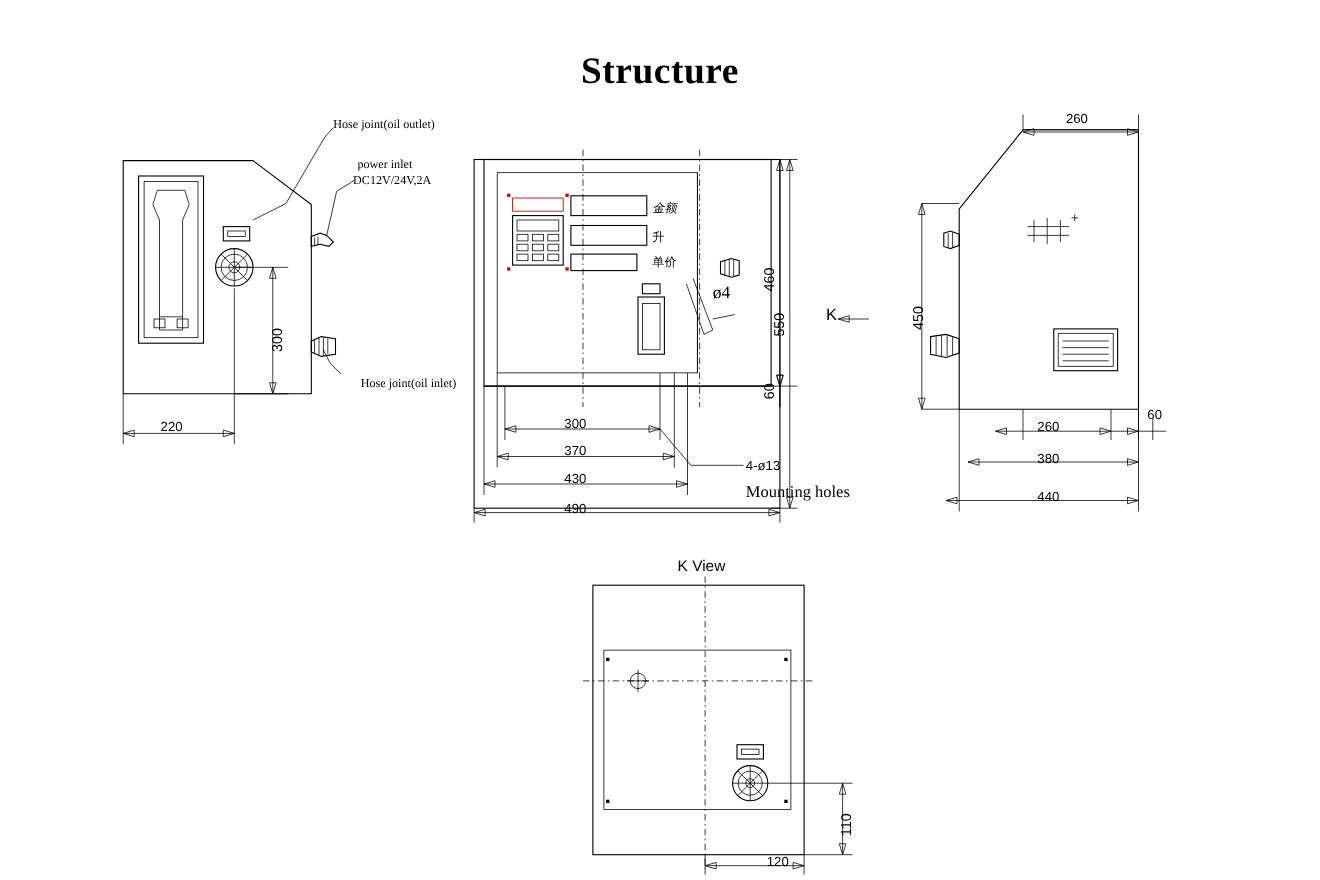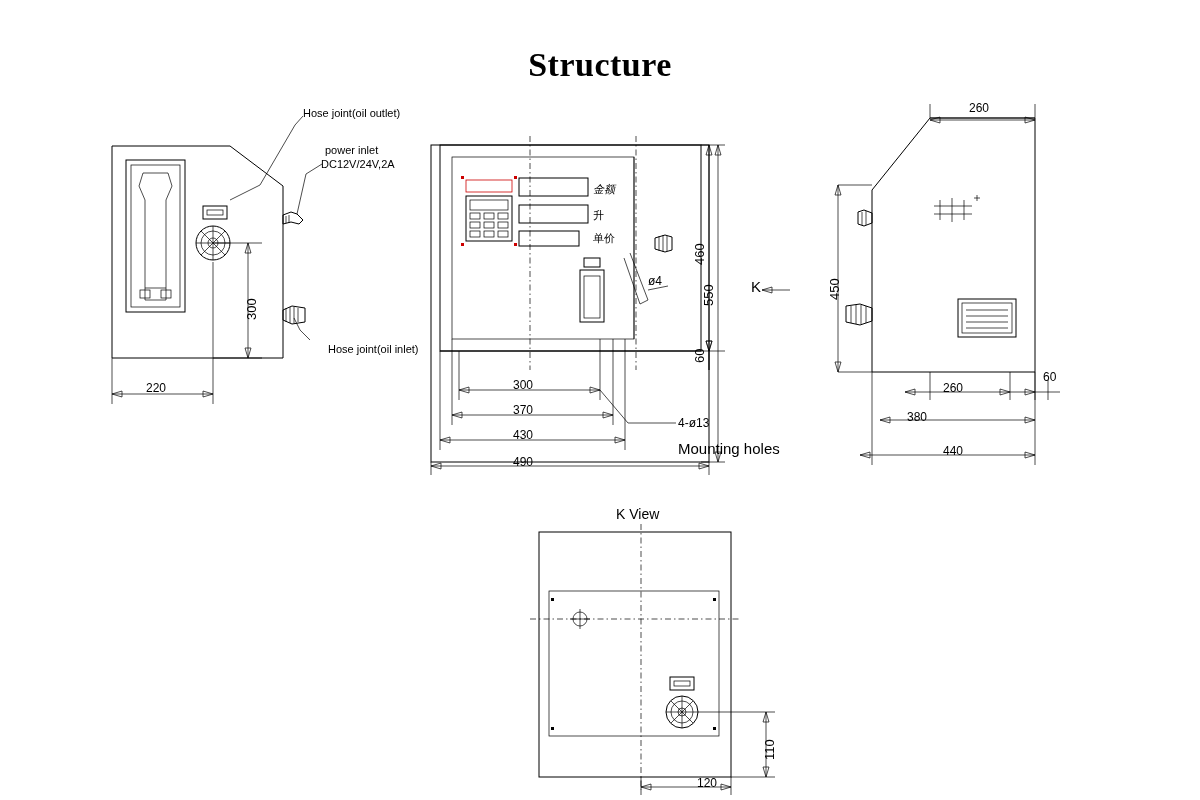--- a/index.html
+++ b/index.html
@@ -23,21 +23,21 @@
     text-align: center;
     font-family: "Liberation Serif", serif;
     font-weight: bold;
     font-size: 34px;
     color: #000000;
     letter-spacing: 0.5px;
     margin-top: 32px;
   }
   .lbl {
     position: absolute;
-    font-family: Liberation Sans, sans-serif;
+    font-family: Liberation Serif, serif;
     font-size: 11px;
     color: #000000;
     white-space: nowrap;
   }
   .dim {
     position: absolute;
     font-family: "Liberation Sans", sans-serif;
     font-size: 12px;
     color: #000000;
     white-space: nowrap;
@@ -337,37 +337,37 @@
   <div class="lbl" style="left:321px; top:158px;">DC12V/24V,2A</div>
   <div class="lbl" style="left:328px; top:331px;margin-top:12px;">Hose joint(oil inlet)</div>
 
   <div class="dim" style="left:146px; top:381px;">220</div>
   <div class="dim-v" style="left:244px; top:320px;">300</div>
 
   <div class="cn" style="left:593px; top:182px;font-style:italic;">金额</div>
   <div class="cn" style="left:593px; top:208px;">升</div>
   <div class="cn" style="left:593px; top:231px;">单价</div>
 
-  <div class="lbl" style="left:648px; top:274px; font-size:12px;">ø4</div>
+  <div class="lbl" style="left:648px; top:258px; font-size:16px;">ø4</div>
   <div class="dim" style="left:678px; top:416px;">4-ø13</div>
   <div class="lbl" style="left:678px; top:440px; font-size:15px;">Mounting holes</div>
 
   <div class="dim" style="left:513px; top:378px;">300</div>
   <div class="dim" style="left:513px; top:403px;">370</div>
   <div class="dim" style="left:513px; top:428px;">430</div>
   <div class="dim" style="left:513px; top:455px;">490</div>
   <div class="dim-v" style="left:692px; top:265px;">460</div>
   <div class="dim-v" style="left:701px; top:306px;">550</div>
   <div class="dim-v" style="left:692px; top:363px;">60</div>
 
   <div class="dim" style="left:969px; top:101px;">260</div>
   <div class="dim" style="left:751px; top:278px; font-size:15px;">K</div>
   <div class="dim-v" style="left:827px; top:300px;">450</div>
   <div class="dim" style="left:943px; top:381px;">260</div>
   <div class="dim" style="left:1043px; top:370px;">60</div>
-  <div class="dim" style="left:907px; top:410px;text-align:center;">380</div>
+  <div class="dim" style="left:943px; top:410px;text-align:center;">380</div>
   <div class="dim" style="left:943px; top:444px;">440</div>
 
   <div class="dim" style="left:616px; top:506px; font-size:14px;">K View</div>
   <div class="dim-v" style="left:762px; top:760px;">110</div>
   <div class="dim" style="left:697px; top:776px;">120</div>
 
 </div>
 
 </body></html>

